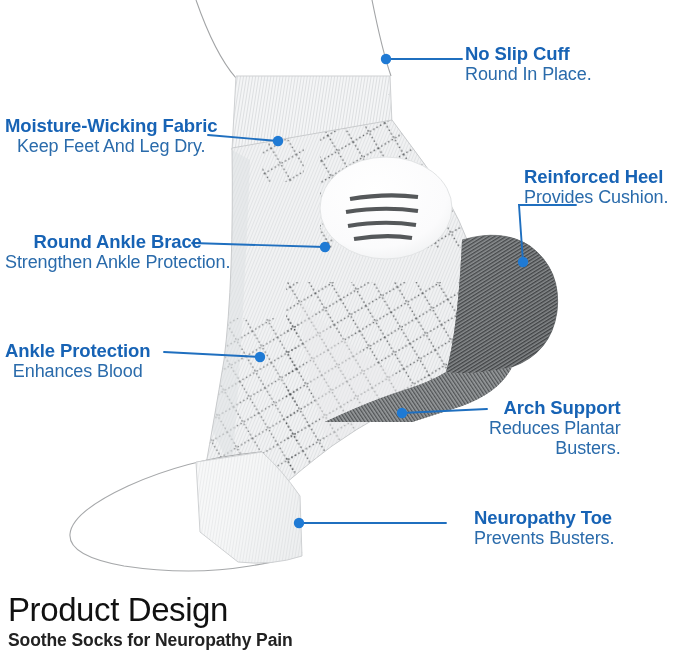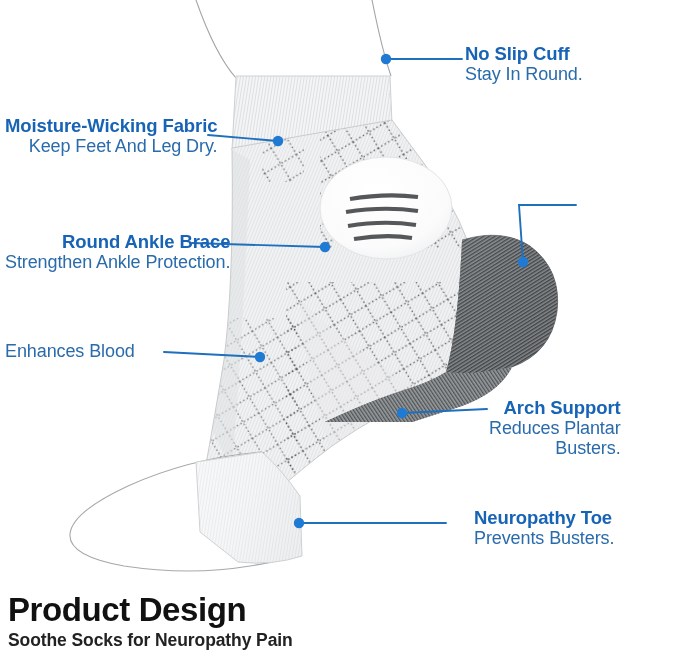--- a/index.html
+++ b/index.html
@@ -17,29 +17,29 @@
   .callout{position:absolute;}
   .callout .ct{
      font-size:18.5px;font-weight:bold;line-height:1.08;
      color:#1763b5;white-space:nowrap;letter-spacing:-0.1px;
   }
   .callout .cs{
      font-size:18px;font-weight:normal;line-height:1.14;
      color:#2a6bab;white-space:nowrap;letter-spacing:-0.1px;
   }
   .callout.right{text-align:left;}
-  .callout.left{text-align:right;}
+  .callout.left{text-align:center;}
 
   
   #leaders{position:absolute;left:0;top:0;width:679px;height:659px;pointer-events:none;}
 
   
   #footer{position:absolute;left:8px;top:593px;}
   #footer .ftitle{
-     font-size:33px;font-weight:bold;color:#111111;
+     font-size:33px;font-weight:normal;color:#111111;
      line-height:1.0;letter-spacing:-0.4px;white-space:nowrap;
   }
   #footer .fsub{
      font-size:17.5px;font-weight:bold;color:#222222;
      line-height:1.15;margin-top:4px;letter-spacing:-0.1px;white-space:nowrap;
   }
 </style>
 </head>
 <body>
 
@@ -219,35 +219,40 @@
       <circle cx="523" cy="262" r="5.2"></circle>
       <circle cx="325" cy="247" r="5.2"></circle>
       <circle cx="260" cy="357" r="5.2"></circle>
       <circle cx="402" cy="413" r="5.2"></circle>
       <circle cx="299" cy="523" r="5.2"></circle>
     </g>
   </svg>
 
   <div class="callout right" style="left:465px;top:44px;">
     <div class="ct">No Slip Cuff</div>
-    <div class="cs">Stay In Round.</div>
+    <div class="cs">Round In Place.</div>
   </div>
 
   <div class="callout left" style="left:5px;top:116px;">
     <div class="ct">Moisture-Wicking Fabric</div>
     <div class="cs">Keep Feet And Leg Dry.</div>
   </div>
 
+  <div class="callout right" style="left:524px;top:167px;">
+    <div class="ct">Reinforced Heel</div>
+    <div class="cs">Provides Cushion.</div>
+  </div>
 
   <div class="callout left" style="left:5px;top:232px;">
     <div class="ct">Round Ankle Brace</div>
     <div class="cs">Strengthen Ankle Protection.</div>
   </div>
 
   <div class="callout left" style="left:5px;top:341px;">
+    <div class="ct">Ankle Protection</div>
     <div class="cs">Enhances Blood</div>
   </div>
 
   <div class="callout right" style="left:489px;top:398px;text-align:right;">
     <div class="ct">Arch Support</div>
     <div class="cs">Reduces Plantar</div>
     <div class="cs">Busters.</div>
   </div>
 
   <div class="callout right" style="left:474px;top:508px;">

